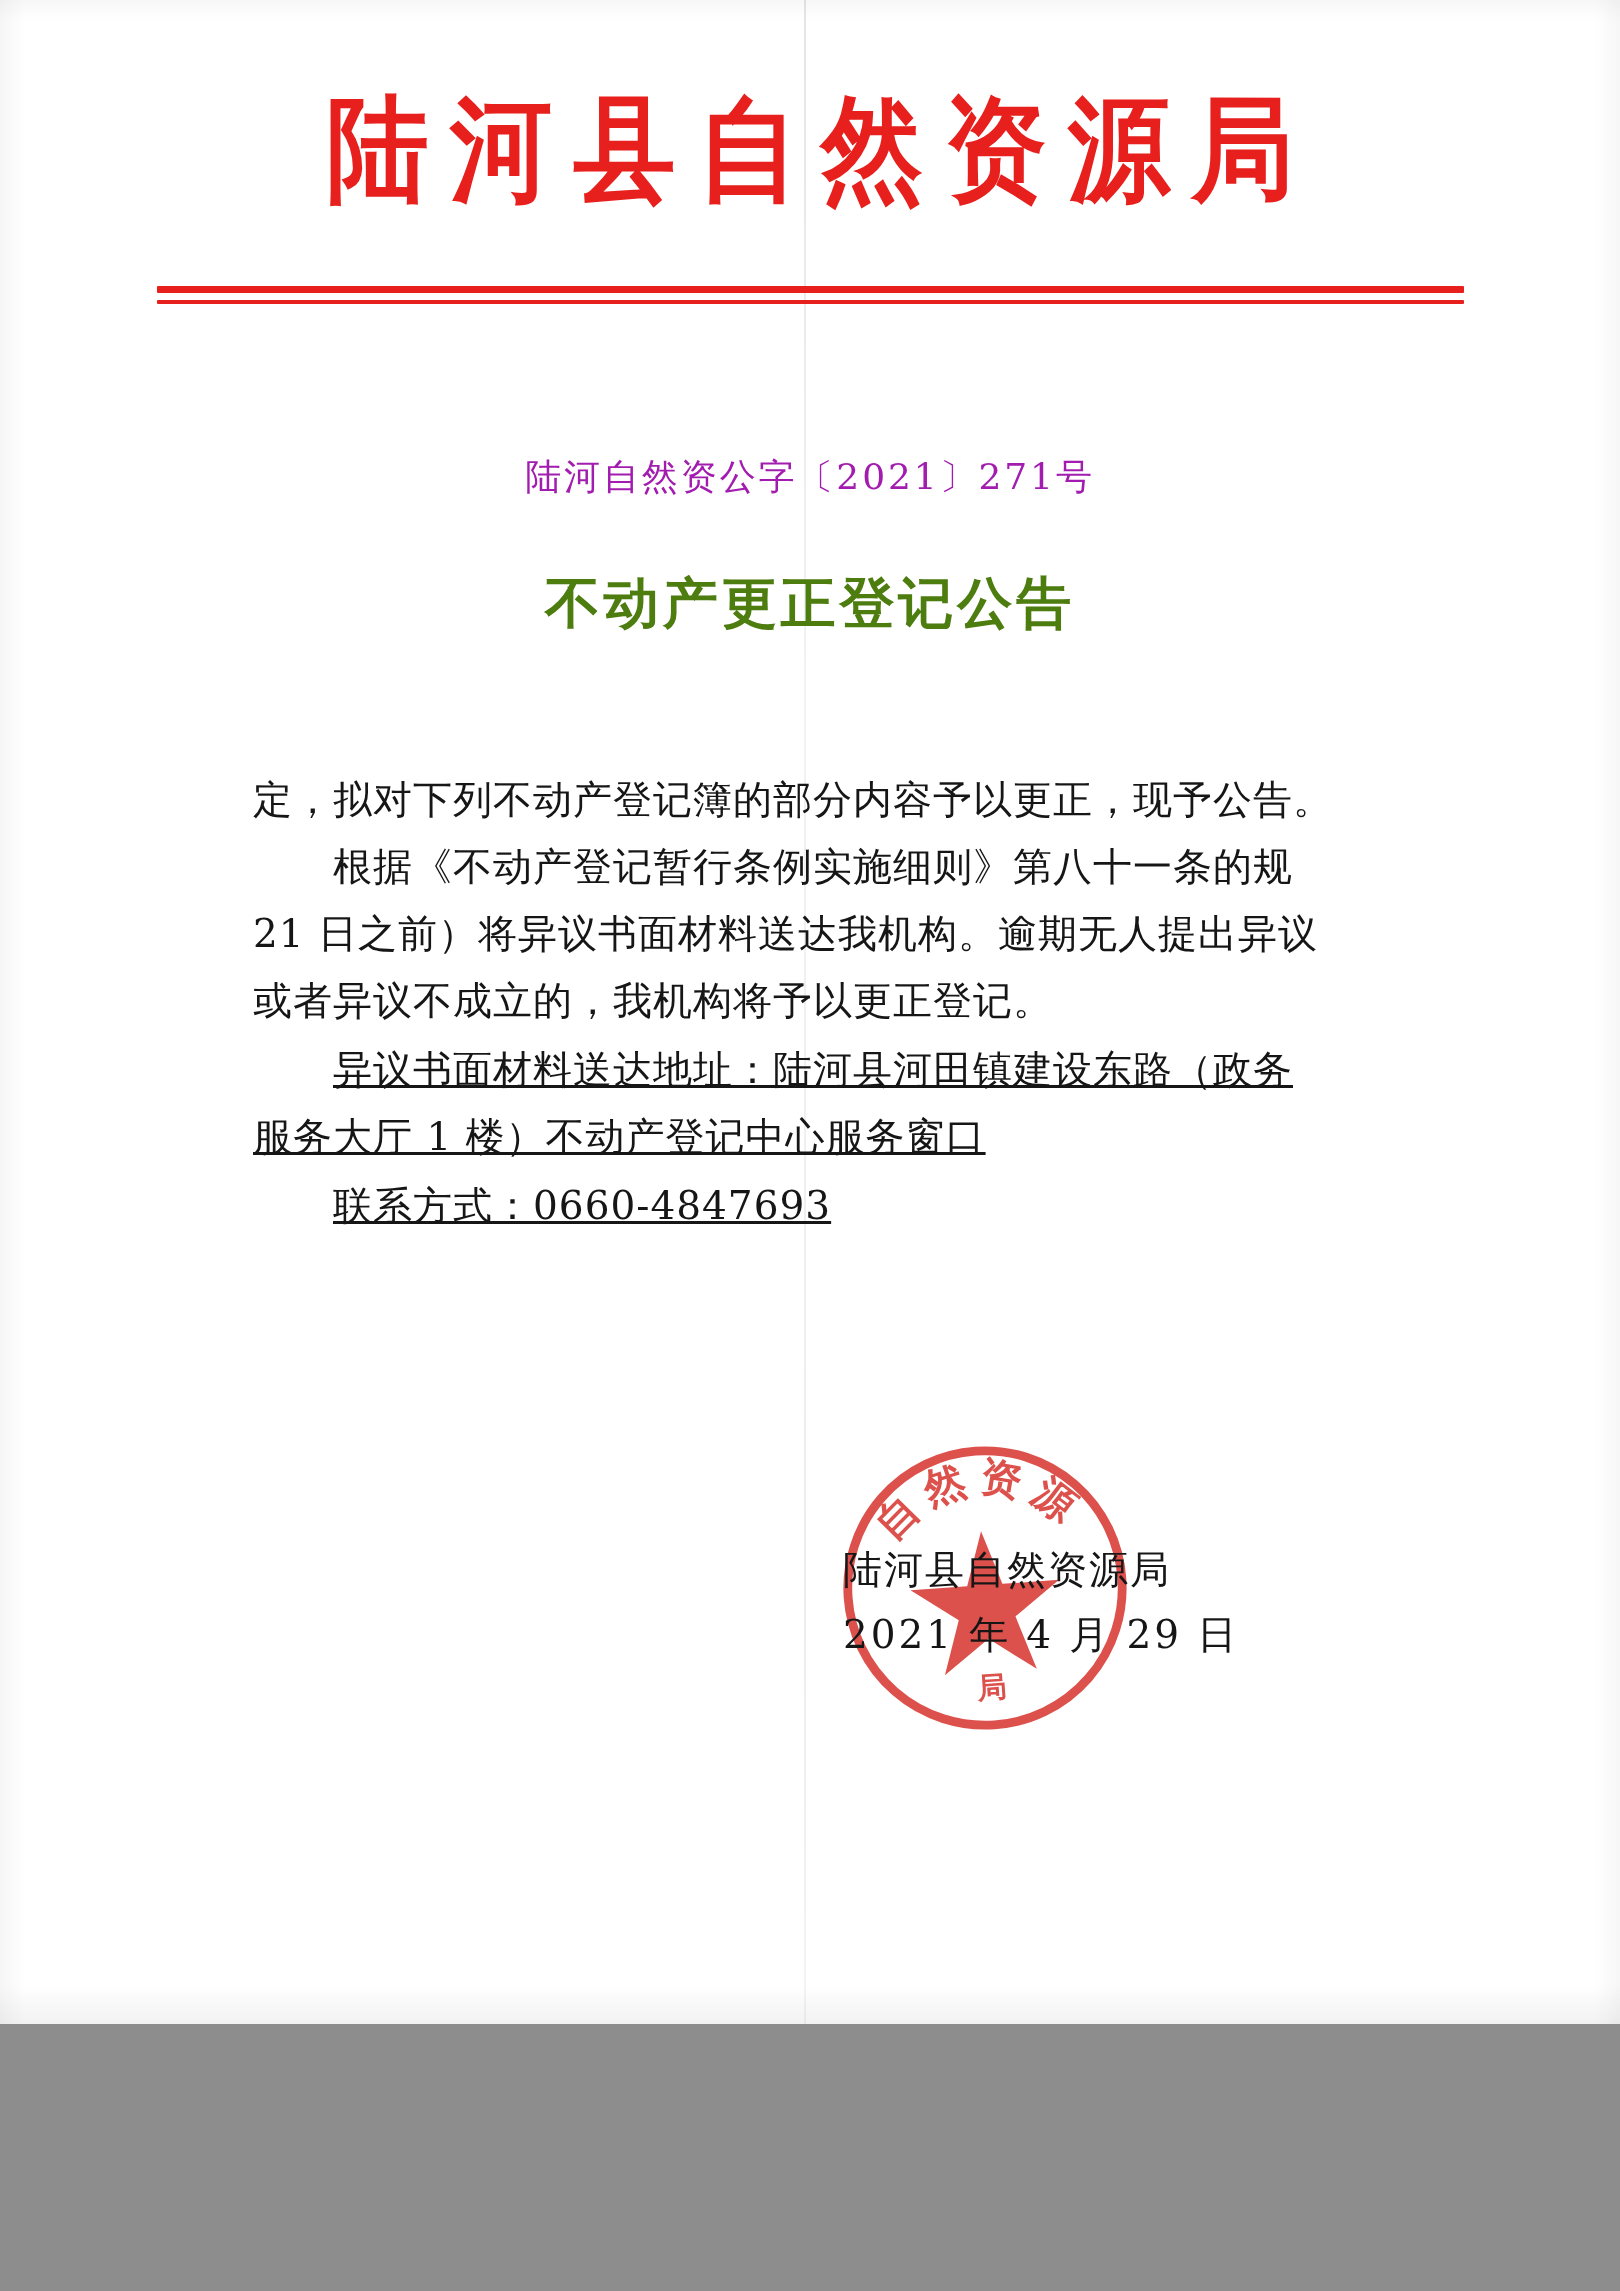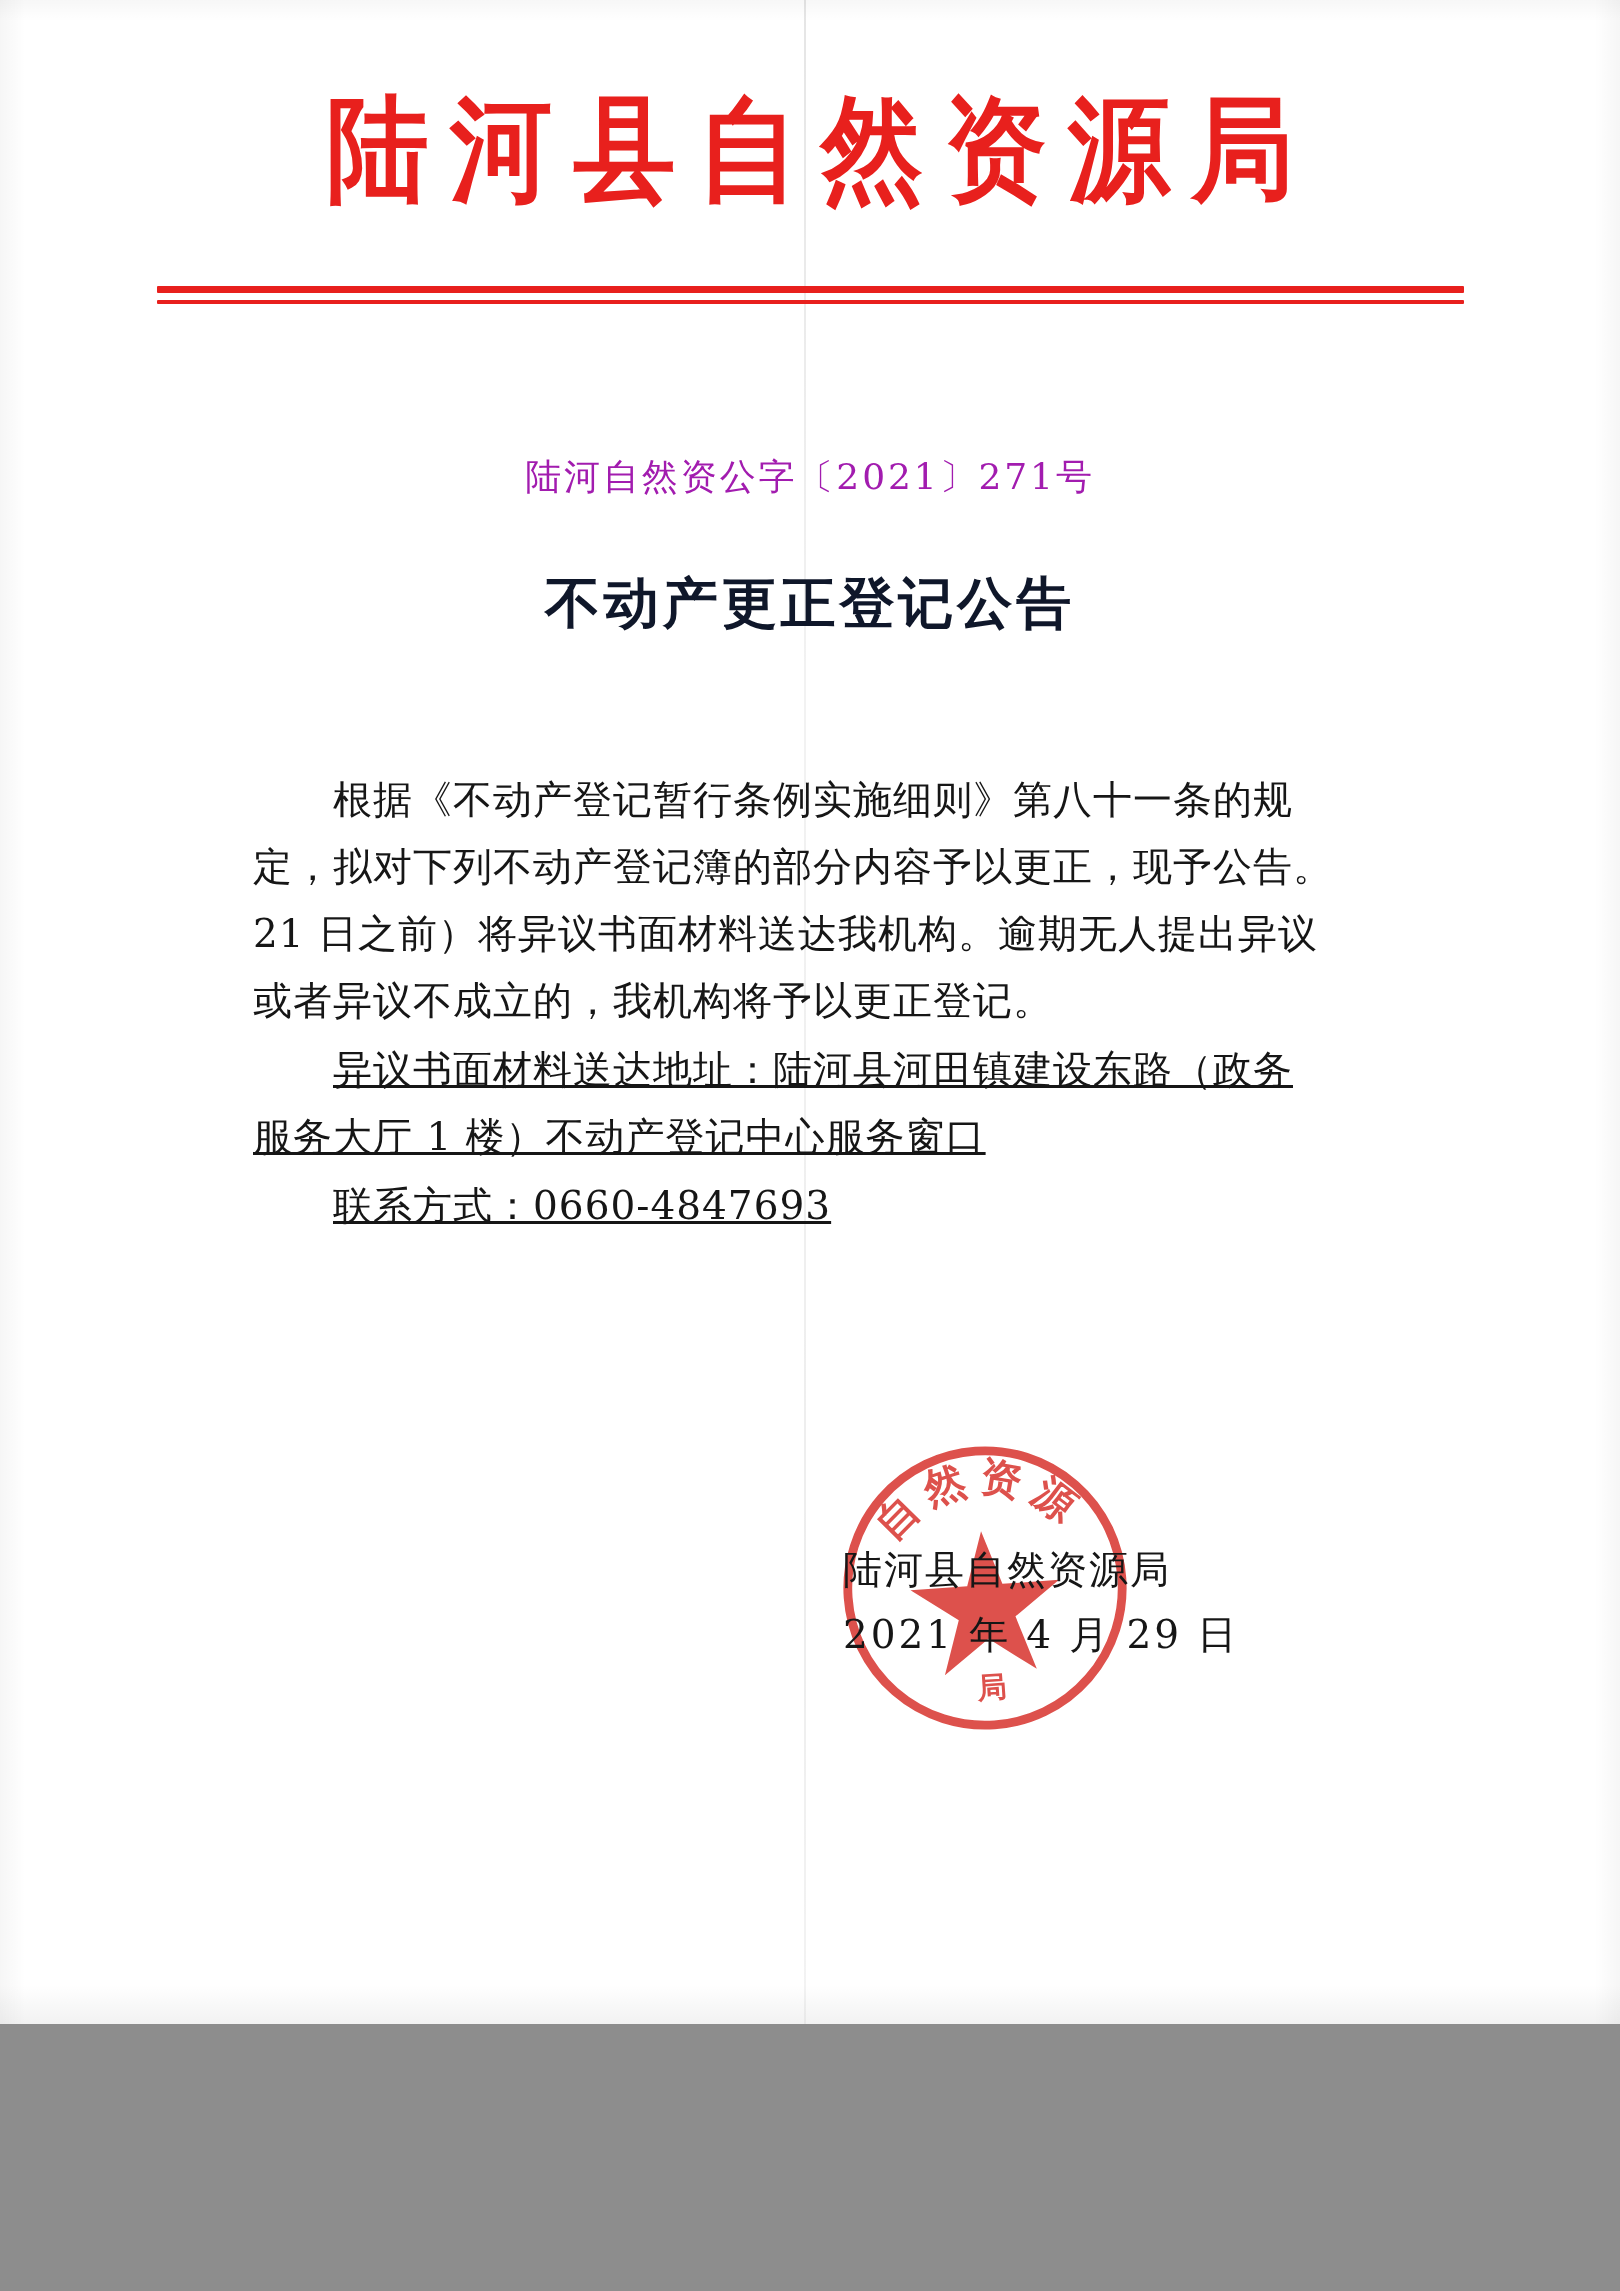--- a/index.html
+++ b/index.html
@@ -97,21 +97,21 @@
   
   .doc-title {
     position: absolute;
     top: 567px;
     left: 0;
     width: 1620px;
     text-align: center;
     font-family: "DejaVu Serif", "Liberation Serif", serif;
     font-weight: bold;
     font-size: 55px;
-    color: #0f172a;
+    color: #4d7c0f;
     letter-spacing: 3.9px;
   }
 
   
   .body-area {
     position: absolute;
     top: 766px;
     left: 253px;
     width: 1117px;
   }
@@ -205,22 +205,22 @@
     <div class="rule-thin"></div>
   </div>
 
   <div class="doc-number">陆河自然资公字〔2021〕271号</div>
 
   <div class="doc-title">不动产更正登记公告</div>
 
   <div class="body-area">
 
     <div class="para">
+      <span class="line">定，拟对下列不动产登记簿的部分内容予以更正，现予公告。</span>
       <span class="line indent">根据《不动产登记暂行条例实施细则》第八十一条的规</span>
-      <span class="line">定，拟对下列不动产登记簿的部分内容予以更正，现予公告。</span>
       <span class="line">21 日之前）将异议书面材料送达我机构。逾期无人提出异议</span>
       <span class="line">或者异议不成立的，我机构将予以更正登记。</span>
     </div>
 
     <div class="para">
       <span class="line indent">异议书面材料送达地址：陆河县河田镇建设东路（政务</span>
       <span class="line">服务大厅 1 楼）不动产登记中心服务窗口</span>
     </div>
 
     <div class="para">

